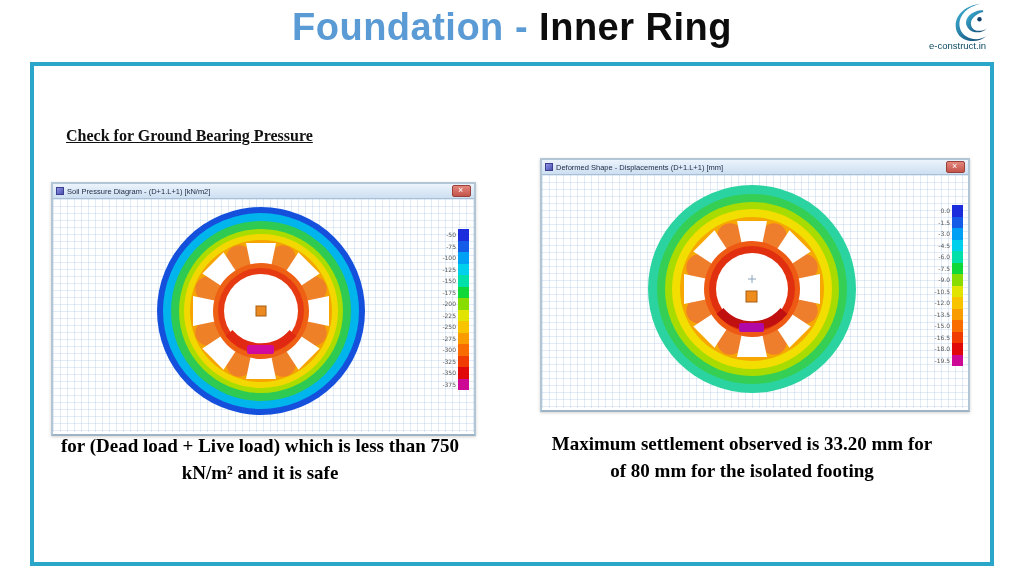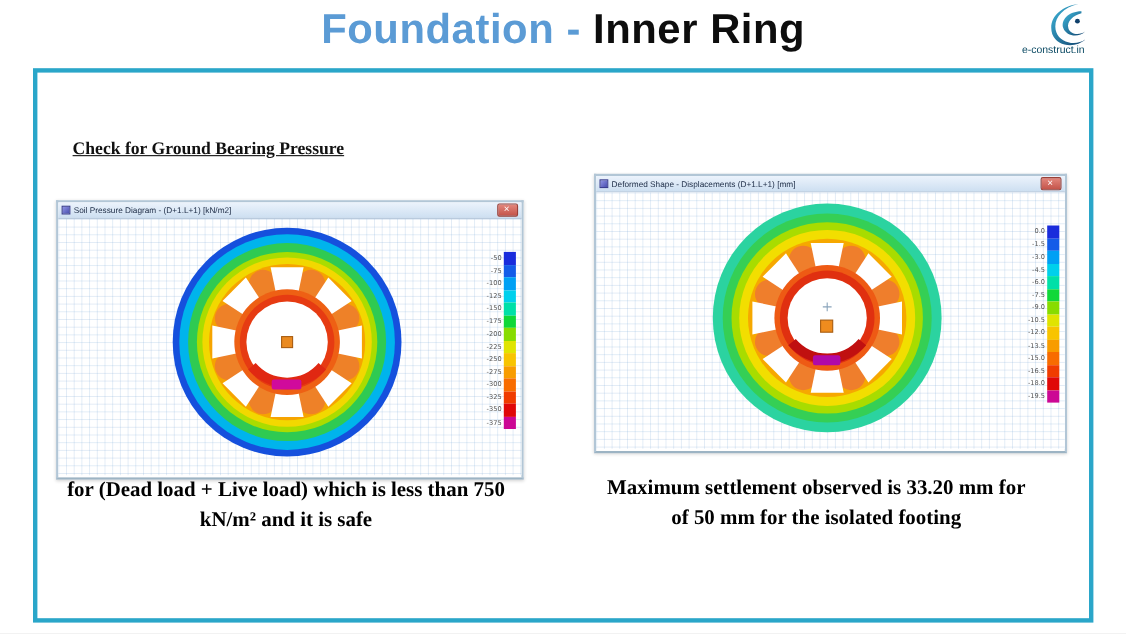--- a/index.html
+++ b/index.html
@@ -320,17 +320,17 @@
           </div>
       </div>
     </div>
 
     <div class="caption" id="cap-left">
       <div>for (Dead load + Live load) which is less than 750</div>
       <div>kN/m² and it is safe</div>
     </div>
     <div class="caption" id="cap-right">
       <div>Maximum settlement observed is 33.20 mm for</div>
-      <div>of 50 mm for the isolated footing</div>
+      <div>of 80 mm for the isolated footing</div>
     </div>
 
   </div>
 </div>
 
 </body></html>

